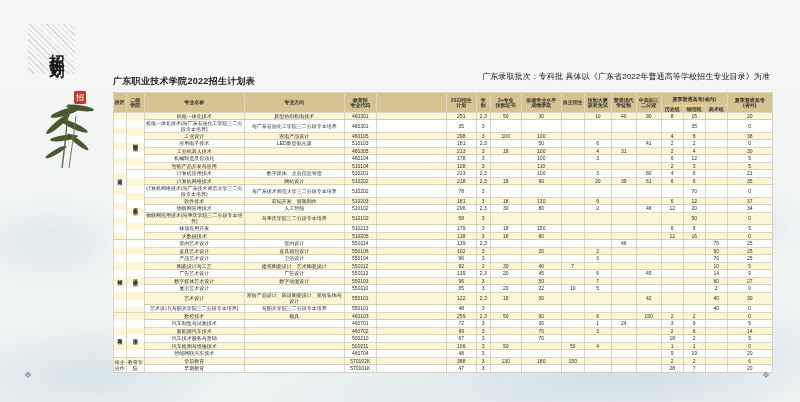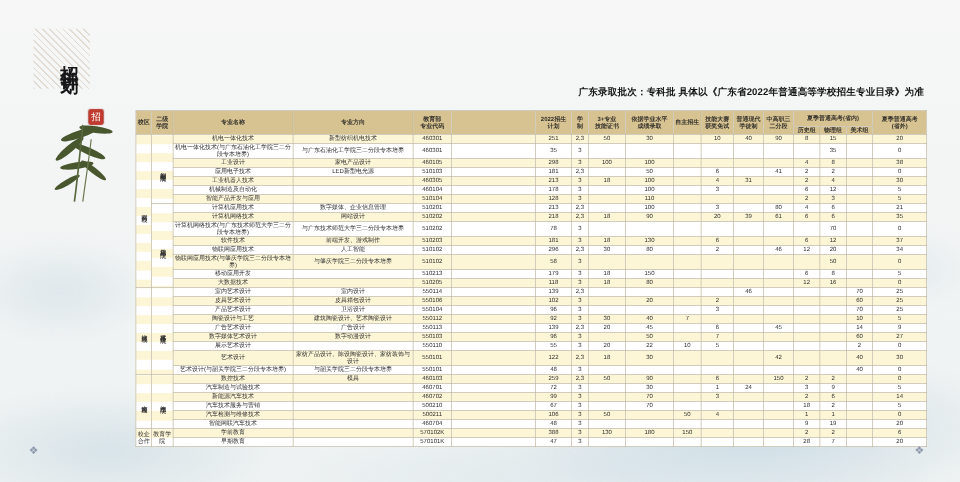--- a/index.html
+++ b/index.html
@@ -19,21 +19,21 @@
   .hatch-box { position:absolute; left:28px; top:24px; width:47px; height:50px; opacity:.8;
     background:repeating-linear-gradient(45deg, rgba(168,140,110,.32) 0 1px, rgba(255,255,255,0) 1px 4px); }
   .calligraphy { position:absolute; left:47px; top:42px; writing-mode:vertical-rl; text-orientation:upright;
     font-family:"Liberation Serif","DejaVu Serif",serif; font-size:15px; font-weight:bold; color:#17171a; letter-spacing:3px; }
   .seal { position:absolute; left:74px; top:91px; width:12px; height:13px; background:#c0392e; border-radius:2px;
     color:#fff; font-size:8px; line-height:13px; text-align:center; box-shadow:0 0 1px rgba(150,30,20,.7); }
   .bamboo { position:absolute; left:36px; top:98px; }
 
   
   .table-title { position:absolute; left:113px; top:75px; font-size:9px; font-weight:bold; color:#1c1c1c; letter-spacing:.3px; }
-  .batch-note { position:absolute; right:30px; top:71px; font-size:8px; font-weight:bold; color:#141414; letter-spacing:.1px; }
+  .batch-note { position:absolute; right:30px; top:71px; font-size:8px; font-weight:normal; color:#141414; letter-spacing:.1px; }
 
   
   .table-wrap { position:absolute; left:113px; top:92px; width:660px; height:262px; }
   .table-scale { width:1318px; transform:scale(.5); transform-origin:0 0; }
   table { width:1318px; border-collapse:collapse; table-layout:fixed; background:#fff; }
   th,td { border:1px solid #b3ab90; overflow:hidden; }
   thead th { background:#d7c392; font-size:10px; line-height:11px; font-weight:bold; color:#33302a;
     white-space:pre-line; padding:1px 0; text-align:center; }
   thead tr.main th { height:26px; }
   thead tr.sub th { height:12px; }
@@ -71,20 +71,21 @@
       <ellipse cx="22" cy="26" rx="15" ry="3" transform="rotate(-40 22 26)"></ellipse>
       <ellipse cx="38" cy="28" rx="15" ry="3" transform="rotate(24 38 28)"></ellipse>
       <ellipse cx="28" cy="40" rx="14" ry="2.8" transform="rotate(-8 28 40)"></ellipse>
       <ellipse cx="42" cy="44" rx="13" ry="2.6" transform="rotate(38 42 44)"></ellipse>
       <ellipse cx="20" cy="54" rx="12" ry="2.4" transform="rotate(-30 20 54)"></ellipse>
     </g>
     <path d="M33 6 C31 26 29 48 26 70" stroke="#5a6840" stroke-width="1.4" fill="none"></path>
     <path d="M40 18 C38 36 35 54 33 70" stroke="#6b7850" stroke-width="1" fill="none"></path>
   </svg>
 
+  <div class="table-title">广东职业技术学院2022招生计划表</div>
   <div class="batch-note">广东录取批次：专科批  具体以《广东省2022年普通高等学校招生专业目录》为准</div>
 
   <div class="table-wrap">
     <div class="table-scale">
       <table>
         <colgroup>
           <col style="width:26px">
             <col style="width:36px">
             <col style="width:200px">
             <col style="width:200px">

